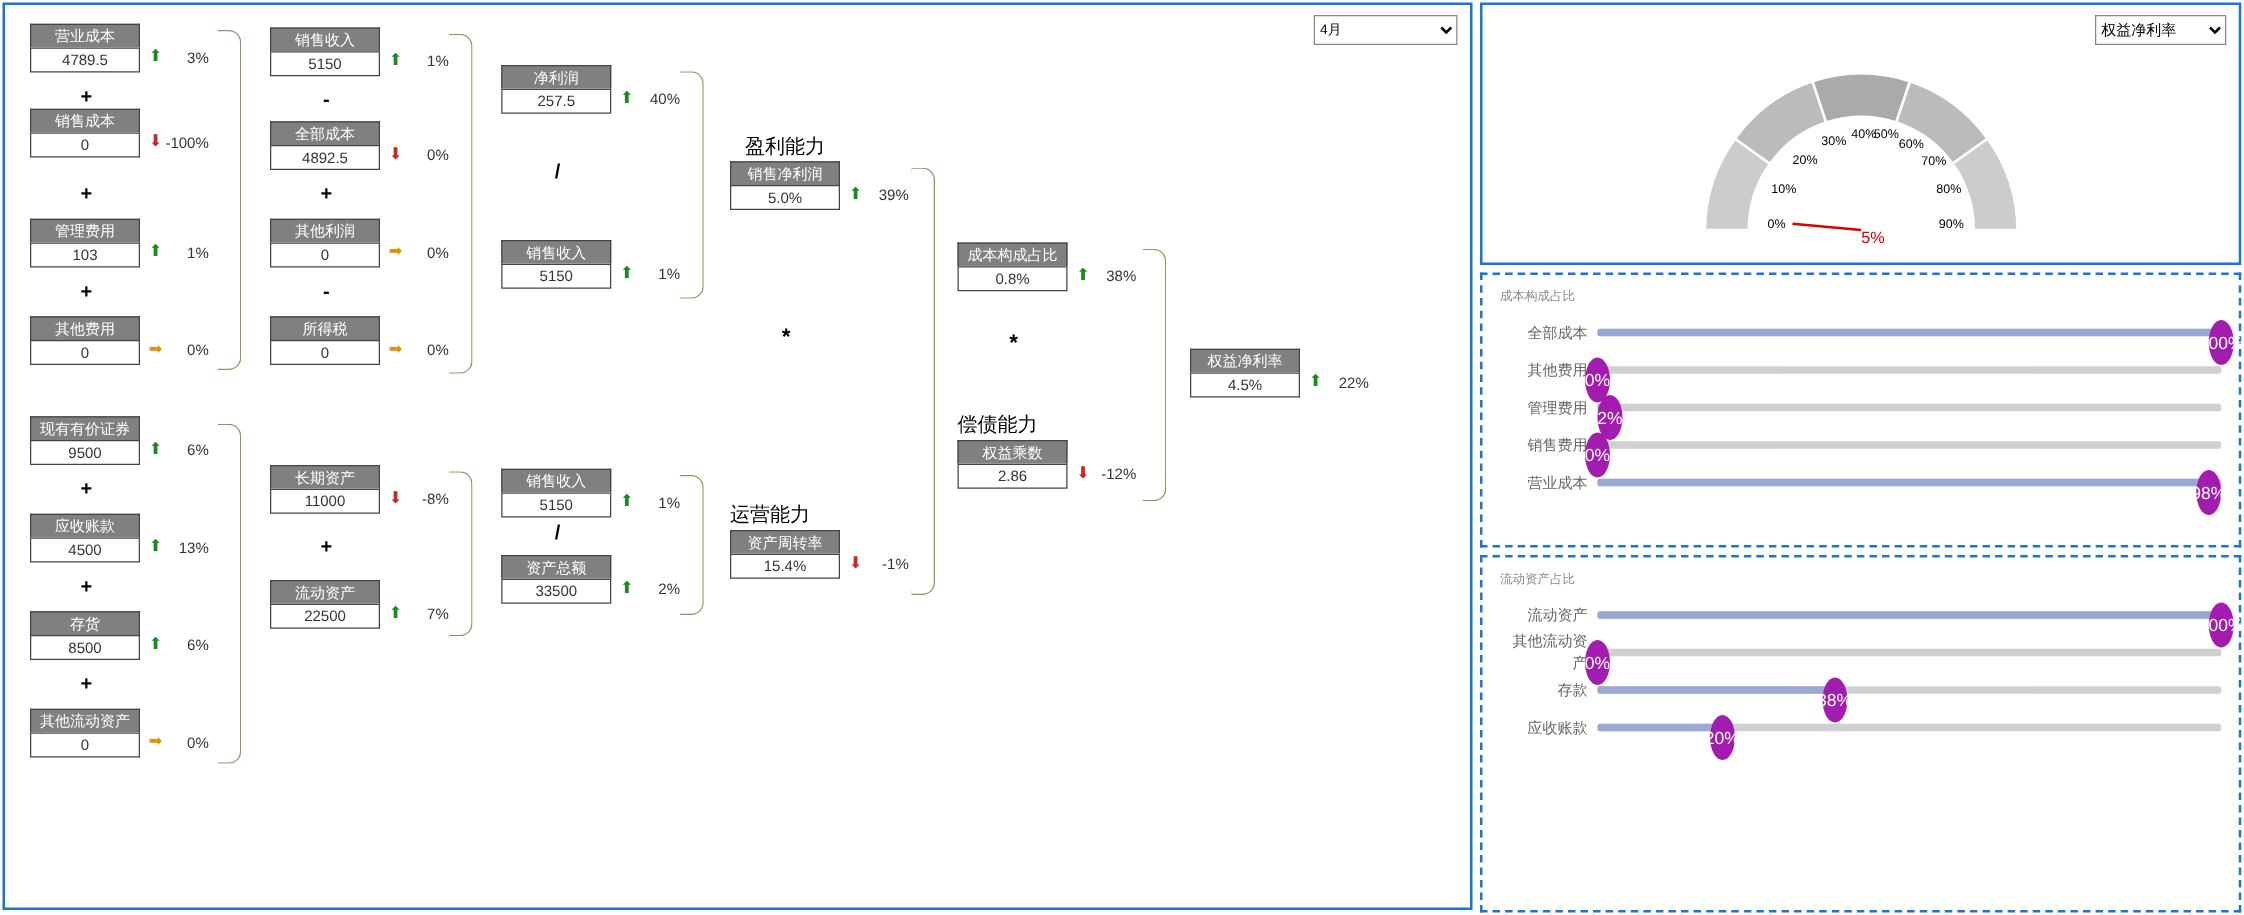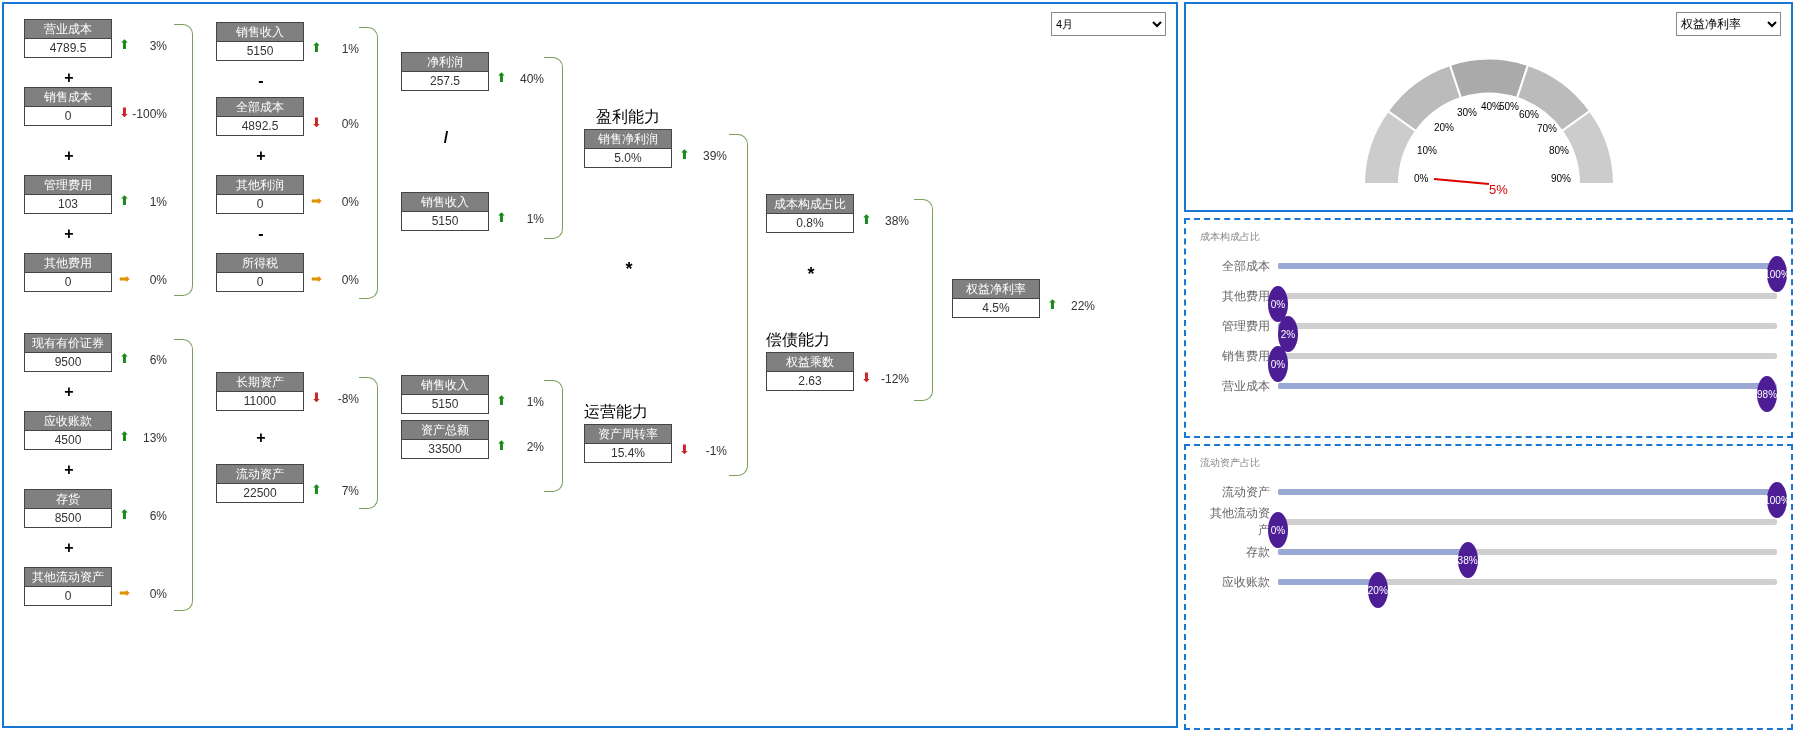--- a/index.html
+++ b/index.html
@@ -25,21 +25,21 @@
 .op{position:absolute;font-size:16px;font-weight:bold;color:#000;width:20px;text-align:center}
 .cap{position:absolute;font-size:16px;color:#000}
 
 .curly{position:absolute;width:18px;border:1px solid #7aa05a;border-left:none;border-radius:0 10px 10px 0}
 
 .bar-title{color:#888;font-size:10px;margin-bottom:10px}
 .bar-row{display:flex;align-items:center;height:24px;margin:6px 0;font-size:12px;color:#666}
 .bar-row .lbl{width:70px;text-align:right;padding-right:8px;flex-shrink:0}
 .bar-row .track{flex:1;height:6px;background:#d0d0d0;position:relative;border-radius:2px}
 .bar-row .fill{position:absolute;left:0;top:0;bottom:0;background:#9aa9d4;border-radius:2px}
-.bar-row .dot{position:absolute;top:-7px;width:20px;height:36px;border-radius:50%;background:#4c1d95;display:flex;align-items:center;justify-content:center;color:#fff;font-size:10px;transform:translateX(-10px)}
+.bar-row .dot{position:absolute;top:-7px;width:20px;height:36px;border-radius:50%;background:#a21caf;display:flex;align-items:center;justify-content:center;color:#fff;font-size:14px;transform:translateX(-10px)}
 
 svg.gauge-svg{display:block;margin:35px auto 0}
 </style>
 </head>
 <body>
 
 <div class="app">
   <div class="panel left-panel">
     <select class="month-select">
       <option>4月</option>
@@ -163,21 +163,21 @@
         <span class="pct">1%</span>
       </div>
 
     <div class="n" style="left:397px;top:371px">
         <div class="hdr">销售收入</div>
         <div class="val">5150</div>
         <span class="ind up">⬆</span>
         <span class="pct">1%</span>
       </div>
     <div class="op" style="left:432px;top:414px">/</div>
-    <div class="n" style="left:397px;top:416px">
+    <div class="n" style="left:397px;top:440px">
         <div class="hdr">资产总额</div>
         <div class="val">33500</div>
         <span class="ind up">⬆</span>
         <span class="pct">2%</span>
       </div>
 
     <div class="curly" style="left:540px;top:53px;height:180px"></div>
     <div class="curly" style="left:540px;top:376px;height:110px"></div>
 
     <div class="cap" style="left:592px;top:103px">盈利能力</div>
@@ -201,21 +201,21 @@
     <div class="n" style="left:762px;top:190px">
         <div class="hdr">成本构成占比</div>
         <div class="val">0.8%</div>
         <span class="ind up">⬆</span>
         <span class="pct">38%</span>
       </div>
     <div class="op" style="left:797px;top:260px;font-size:18px">*</div>
     <div class="cap" style="left:762px;top:326px">偿债能力</div>
     <div class="n" style="left:762px;top:348px">
         <div class="hdr">权益乘数</div>
-        <div class="val">2.63</div>
+        <div class="val">2.86</div>
         <span class="ind down">⬇</span>
         <span class="pct">-12%</span>
       </div>
 
     <div class="curly" style="left:910px;top:195px;height:200px"></div>
 
     <div class="n" style="left:948px;top:275px">
         <div class="hdr">权益净利率</div>
         <div class="val">4.5%</div>
         <span class="ind up">⬆</span>

